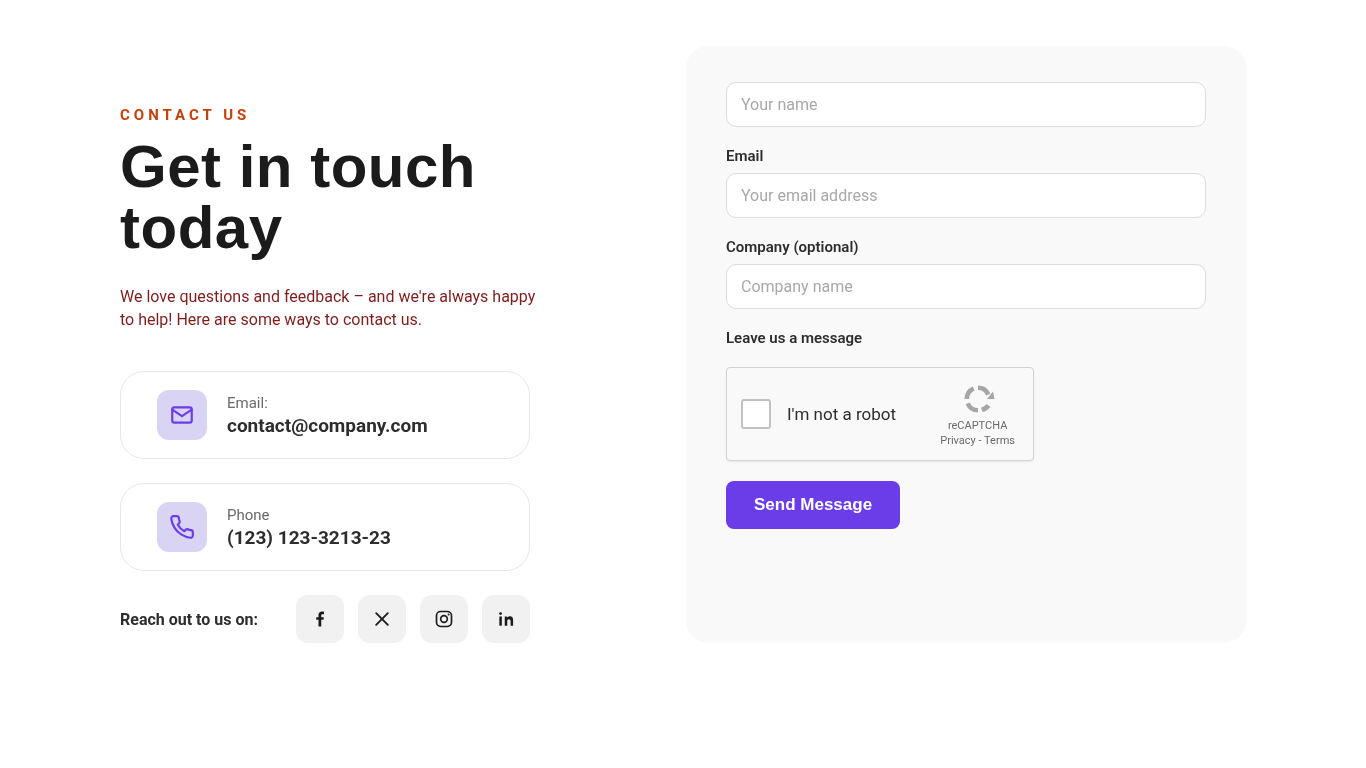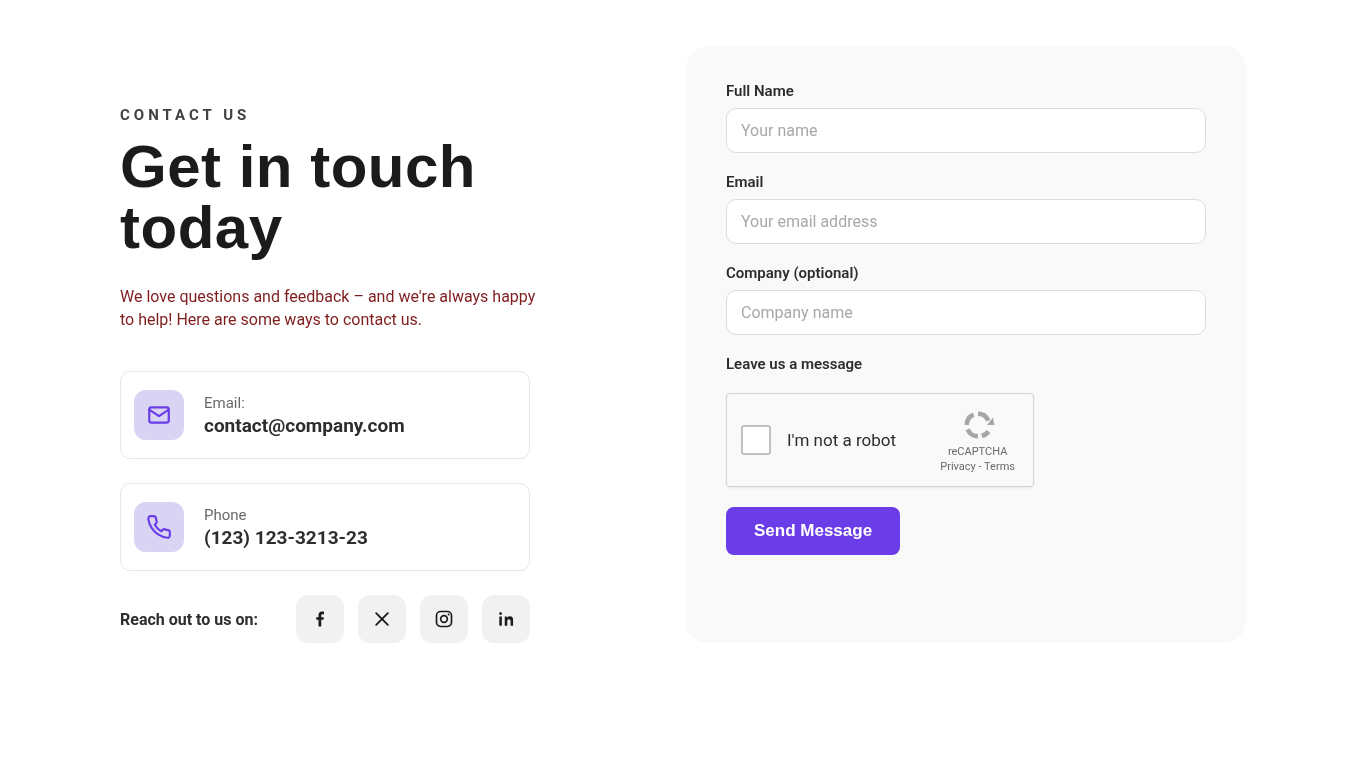--- a/index.html
+++ b/index.html
@@ -14,21 +14,21 @@
     display: flex;
     padding: 46px 120px 0 120px;
     gap: 60px;
   }
   .left-col {
     flex: 1;
     padding-top: 60px;
     max-width: 540px;
   }
   .eyebrow {
-    color: #404040;
+    color: #c2410c;
     font-weight: 700;
     letter-spacing: 4px;
     font-size: 15px;
     margin-bottom: 12px;
   }
   .headline {
     font-family: "Segoe UI Black", "Arial Black", "Segoe UI", Arial, sans-serif;
     font-weight: 900;
     font-size: 60px;
     line-height: 1.02;
@@ -41,22 +41,22 @@
     font-size: 16px;
     line-height: 1.4;
     margin-bottom: 40px;
     max-width: 420px;
   }
   .contact-card {
     display: flex;
     align-items: center;
     gap: 20px;
     border: 1px solid #e7e7e7;
-    border-radius: 10px;
-    padding: 18px 13px;
+    border-radius: 24px;
+    padding: 18px 36px;
     width: 410px;
     margin-bottom: 24px;
     background: #fff;
   }
   .icon-wrap {
     width: 50px;
     height: 50px;
     background: #d9d3f4;
     border-radius: 12px;
     display: flex;
@@ -245,21 +245,20 @@
             <circle cx="5.5" cy="5.5" r="1.7"></circle>
             <path d="M10 9h3v1.6c.6-1 1.8-1.9 3.6-1.9 3 0 3.9 1.9 3.9 4.8V20h-3v-5.2c0-1.6-.6-2.6-2-2.6-1.3 0-2 .9-2 2.6V20h-3V9z"></path>
           </svg>
       </div>
     </div>
   </div>
 
   <div class="right-col">
 
     <div class="field">
-      <label class="field-label">Full Name</label>
       <input type="text" class="text-input" placeholder="Your name" style="">
     </div>
 
     <div class="field">
       <label class="field-label">Email</label>
       <input type="email" class="text-input" placeholder="Your email address" style="">
     </div>
 
     <div class="field">
       <label class="field-label">Company (optional)</label>

